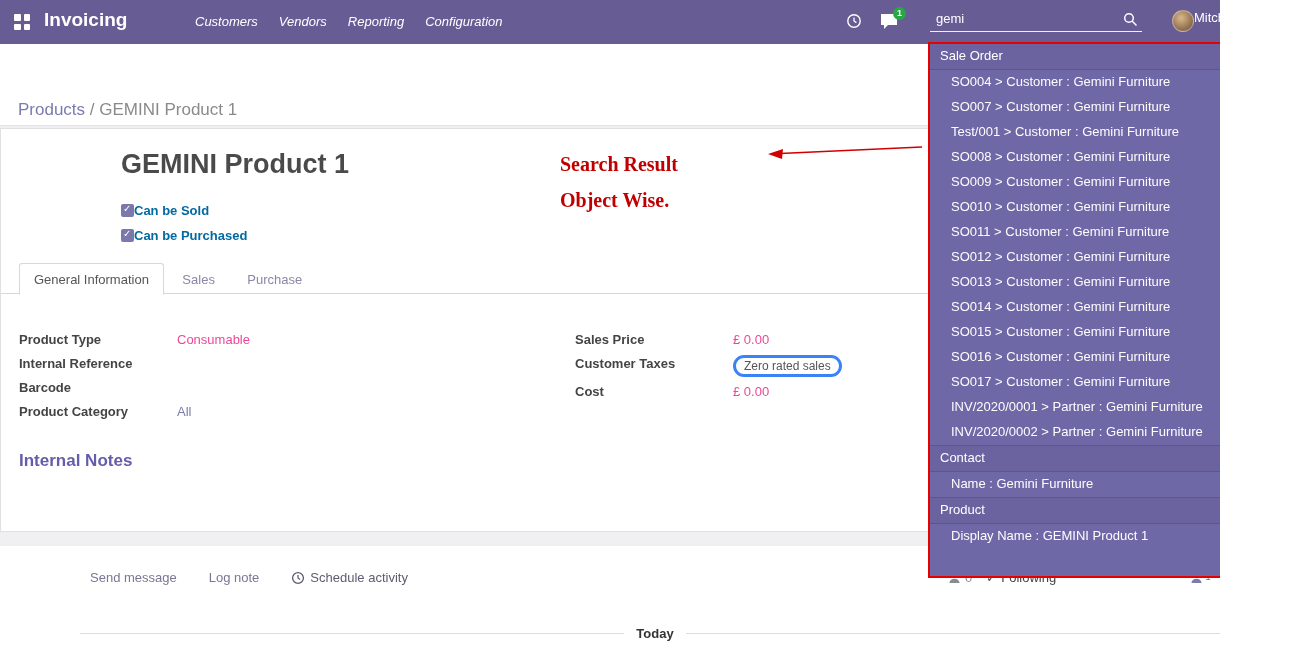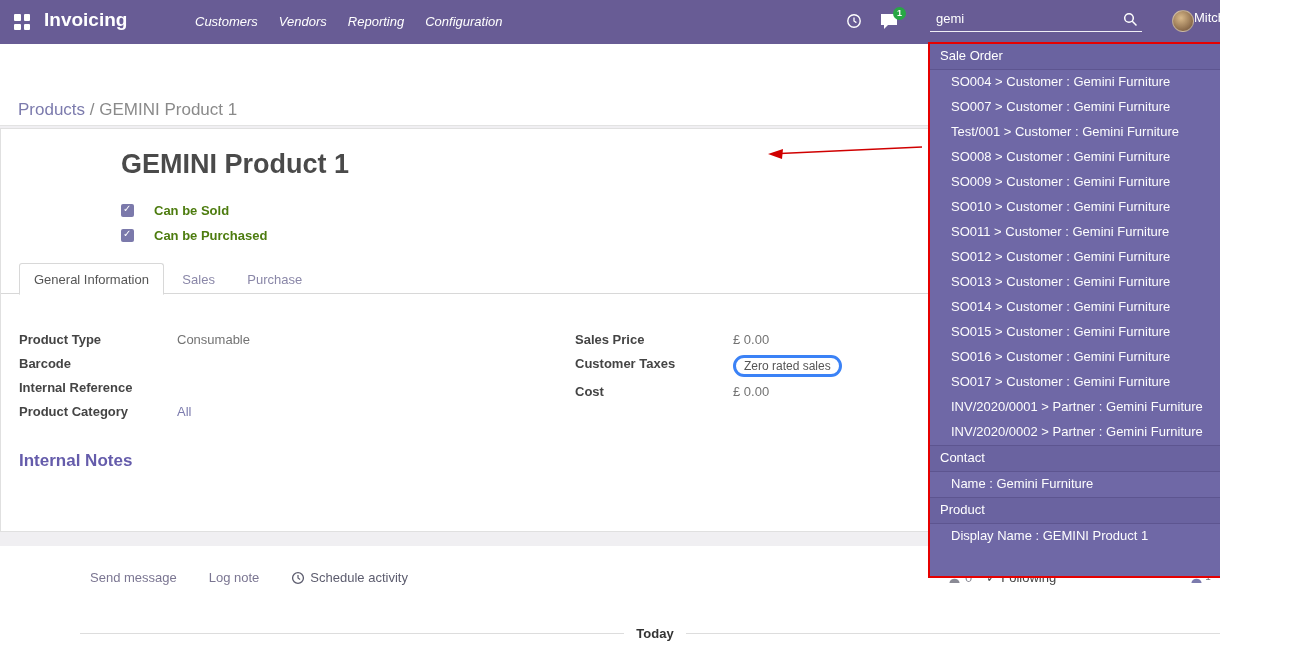--- a/index.html
+++ b/index.html
@@ -37,31 +37,31 @@
   .btn .dcaret { font-size:10px; margin-left:4px; }
 
   
   .content-bg { position:absolute; left:0; top:126px; width:1312px; height:420px; background:#f0eff2; }
   .card { position:absolute; left:78px; top:128px; width:1156px; height:404px; background:#fff; border:1px solid #e0e0e0; }
   .card .title { position:absolute; left:120px; top:20px; font-size:27px; font-weight:bold; color:#4a4a4a; }
   .chk-row { position:absolute; left:120px; display:flex; align-items:center; cursor:pointer; }
   .chk-row.r1 { top:74px; } .chk-row.r2 { top:99px; }
   .checkbox { width:13px; height:13px; background:#7b79ab; border-radius:2px; position:relative; }
   .checkbox::after { content:"\2713"; position:absolute; left:2px; top:-1px; color:#fff; font-size:10px; }
-  .chk-row label { margin-left:20px; font-size:13px; font-weight:bold; color:#4d7c0f; cursor:pointer; }
+  .chk-row label { margin-left:0; font-size:13px; font-weight:bold; color:#0369a1; cursor:pointer; }
 
   .tabs { position:absolute; left:0; right:0; top:133px; height:32px; border-bottom:1px solid #d8d8d8; padding-left:18px; }
   .tab { display:inline-block; font-size:13px; padding:8px 14px 7px; color:#8a87a8; cursor:pointer; position:relative; top:1px; }
   .tab.active { background:#fff; color:#555; border:1px solid #d8d8d8; border-bottom:1px solid #fff; border-radius:3px 3px 0 0; }
 
   .fields-left  { position:absolute; left:18px;  top:202px; width:500px; }
   .fields-right { position:absolute; left:574px; top:202px; width:440px; }
   .frow { display:flex; margin-bottom:6px; line-height:18px; font-size:13px; }
   .flabel { width:158px; font-weight:bold; color:#444; }
-  .fvalue { color:#737373; }
+  .fvalue { color:#ec4899; }
   .fvalue.linkish { color:#7c7bad; }
   .pill { display:inline-block; border:3px solid #3b82f6; border-radius:20px; padding:0 8px; font-size:12px; color:#555; line-height:16px; }
   .notes-heading { position:absolute; left:18px; top:322px; font-size:17px; font-weight:bold; color:#655cab; }
 
   
   .chatter-actions { position:absolute; left:90px; top:570px; display:flex; gap:32px; font-size:13px; }
   .chatter-actions .clink { color:#7b7692; cursor:pointer; }
   .chatter-actions .sched { color:#5c5c6e; display:flex; align-items:center; gap:5px; }
   .chatter-right { position:absolute; left:948px; top:570px; display:flex; align-items:center; gap:14px; font-size:13px; color:#555; z-index:5; }
   .follow-btn { display:flex; align-items:center; gap:5px; cursor:pointer; color:#444; }
@@ -163,25 +163,25 @@
         <span class="tab">Sales</span>
         <span class="tab">Purchase</span>
       </div>
 
       <div class="fields-left">
         <div class="frow">
           <span class="flabel">Product Type</span>
           <span class="fvalue">Consumable</span>
         </div>
         <div class="frow">
+          <span class="flabel">Internal Reference</span>
+          <span class="fvalue"></span>
+        </div>
+        <div class="frow">
           <span class="flabel">Barcode</span>
-          <span class="fvalue"></span>
-        </div>
-        <div class="frow">
-          <span class="flabel">Internal Reference</span>
           <span class="fvalue"></span>
         </div>
         <div class="frow">
           <span class="flabel">Product Category</span>
           <span class="fvalue linkish">All</span>
         </div>
       </div>
 
       <div class="fields-right">
         <div class="frow">
@@ -230,20 +230,24 @@
           <circle cx="7" cy="4" r="2.6" fill="#7c7bad"></circle>
           <path d="M1.5 13c.5-3.2 2.7-4.6 5.5-4.6s5 1.4 5.5 4.6z" fill="#7c7bad"></path>
         </svg>
       <sup>1</sup>
     </span>
   </div>
   <div class="today-divider">
     <span>Today</span>
   </div>
 
+  <div class="annotation">
+    <div>Search Result</div>
+    <div>Object Wise.</div>
+  </div>
   <svg class="arrow-layer">
     <line x1="922" y1="147" x2="780" y2="153.5" stroke="#d00000" stroke-width="1.6"></line>
     <polygon points="768,154 783,149 782,159" fill="#d00000"></polygon>
   </svg>
 
   <aside class="search-dropdown">
     <div class="sd-section">
       <div class="sd-header">Sale Order</div>
       <ul class="sd-items">
 

